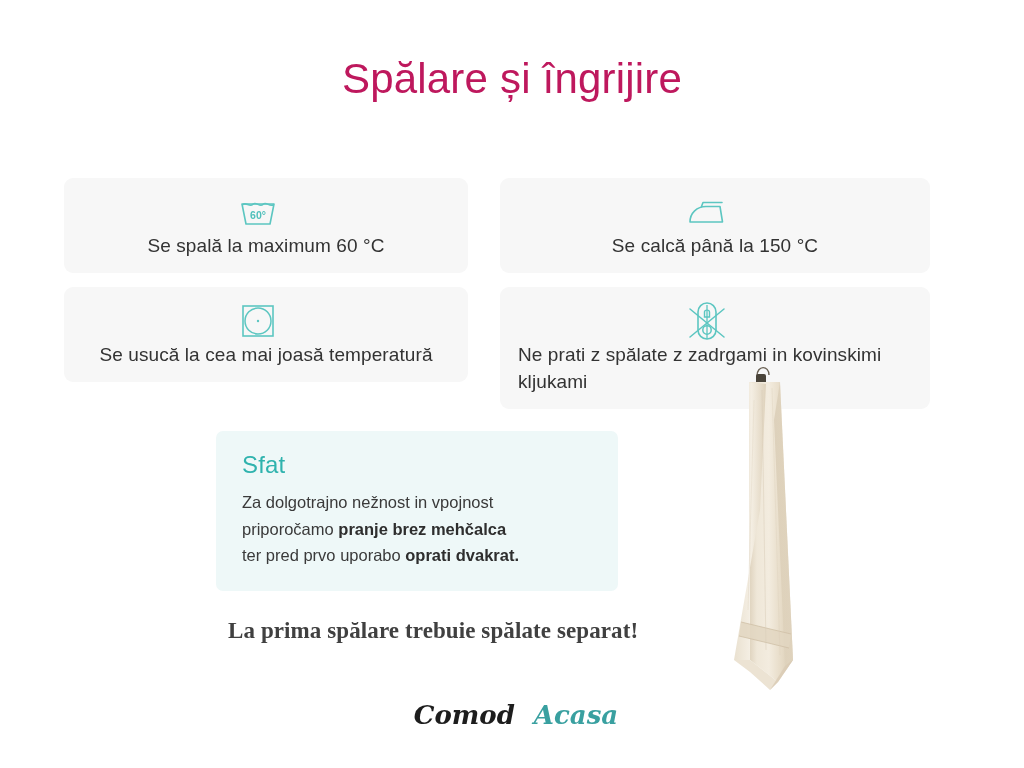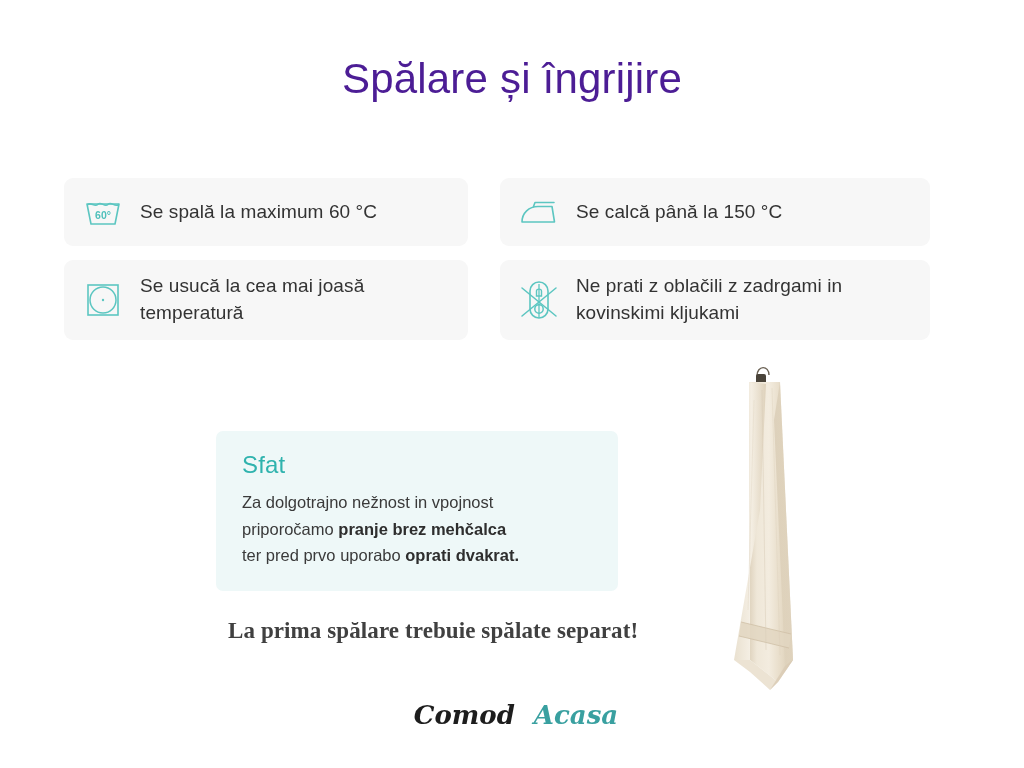--- a/index.html
+++ b/index.html
@@ -21,21 +21,21 @@
 
   
   .page-title {
     position: absolute;
     top: 55px;
     left: 0;
     width: 1024px;
     text-align: center;
     font-size: 42px;
     font-weight: 400;
-    color: #4c1d95;
+    color: #be185d;
     letter-spacing: 0.2px;
   }
 
   
   .cards {
     position: absolute;
     top: 178px;
     left: 64px;
     width: 900px;
     display: grid;
@@ -45,20 +45,21 @@
     align-items: start;
   }
 
   .card {
     background: #f7f7f7;
     border-radius: 9px;
     display: flex;
     align-items: center;
     padding: 13px 18px;
     min-height: 52px;
+    flex-direction: column;
   }
   .card.tall { min-height: 78px; }
 
   .card-icon {
     flex: 0 0 auto;
     width: 42px;
     height: 42px;
     display: flex;
     align-items: center;
     justify-content: center;
@@ -180,21 +181,21 @@
       <span class="card-icon">
         <svg width="42" height="44" viewBox="0 0 42 44" fill="none">
           <rect x="12" y="4" width="18" height="36" rx="9" stroke="#5cc6c1" stroke-width="1.6" fill="none"></rect>
           <path d="M21 6 L21 40" stroke="#5cc6c1" stroke-width="1.3"></path>
           <path d="M18.5 13 C18.5 10.5, 23.5 10.5, 23.5 13 L23.5 18 L18.5 18 Z" stroke="#5cc6c1" stroke-width="1.4" fill="none"></path>
           <circle cx="21" cy="31" r="4.2" stroke="#5cc6c1" stroke-width="1.5" fill="none"></circle>
           <path d="M4 10 L38 38" stroke="#5cc6c1" stroke-width="1.5" stroke-linecap="round"></path>
           <path d="M38 10 L4 38" stroke="#5cc6c1" stroke-width="1.5" stroke-linecap="round"></path>
         </svg>
       </span>
-      <span class="card-label">Ne prati z oblačili z zadrgami in kovinskimi kljukami</span>
+      <span class="card-label">Ne prati z spălate z zadrgami in kovinskimi kljukami</span>
     </div>
   </div>
 
   <div class="tip-box">
     <div class="tip-heading">Sfat</div>
     <div class="tip-body">
       <span>Za dolgotrajno nežnost in vpojnost</span><br>
       <span>priporočamo </span><b>pranje brez mehčalca</b><br>
       <span>ter pred prvo uporabo </span><b>oprati dvakrat.</b>
     </div>

